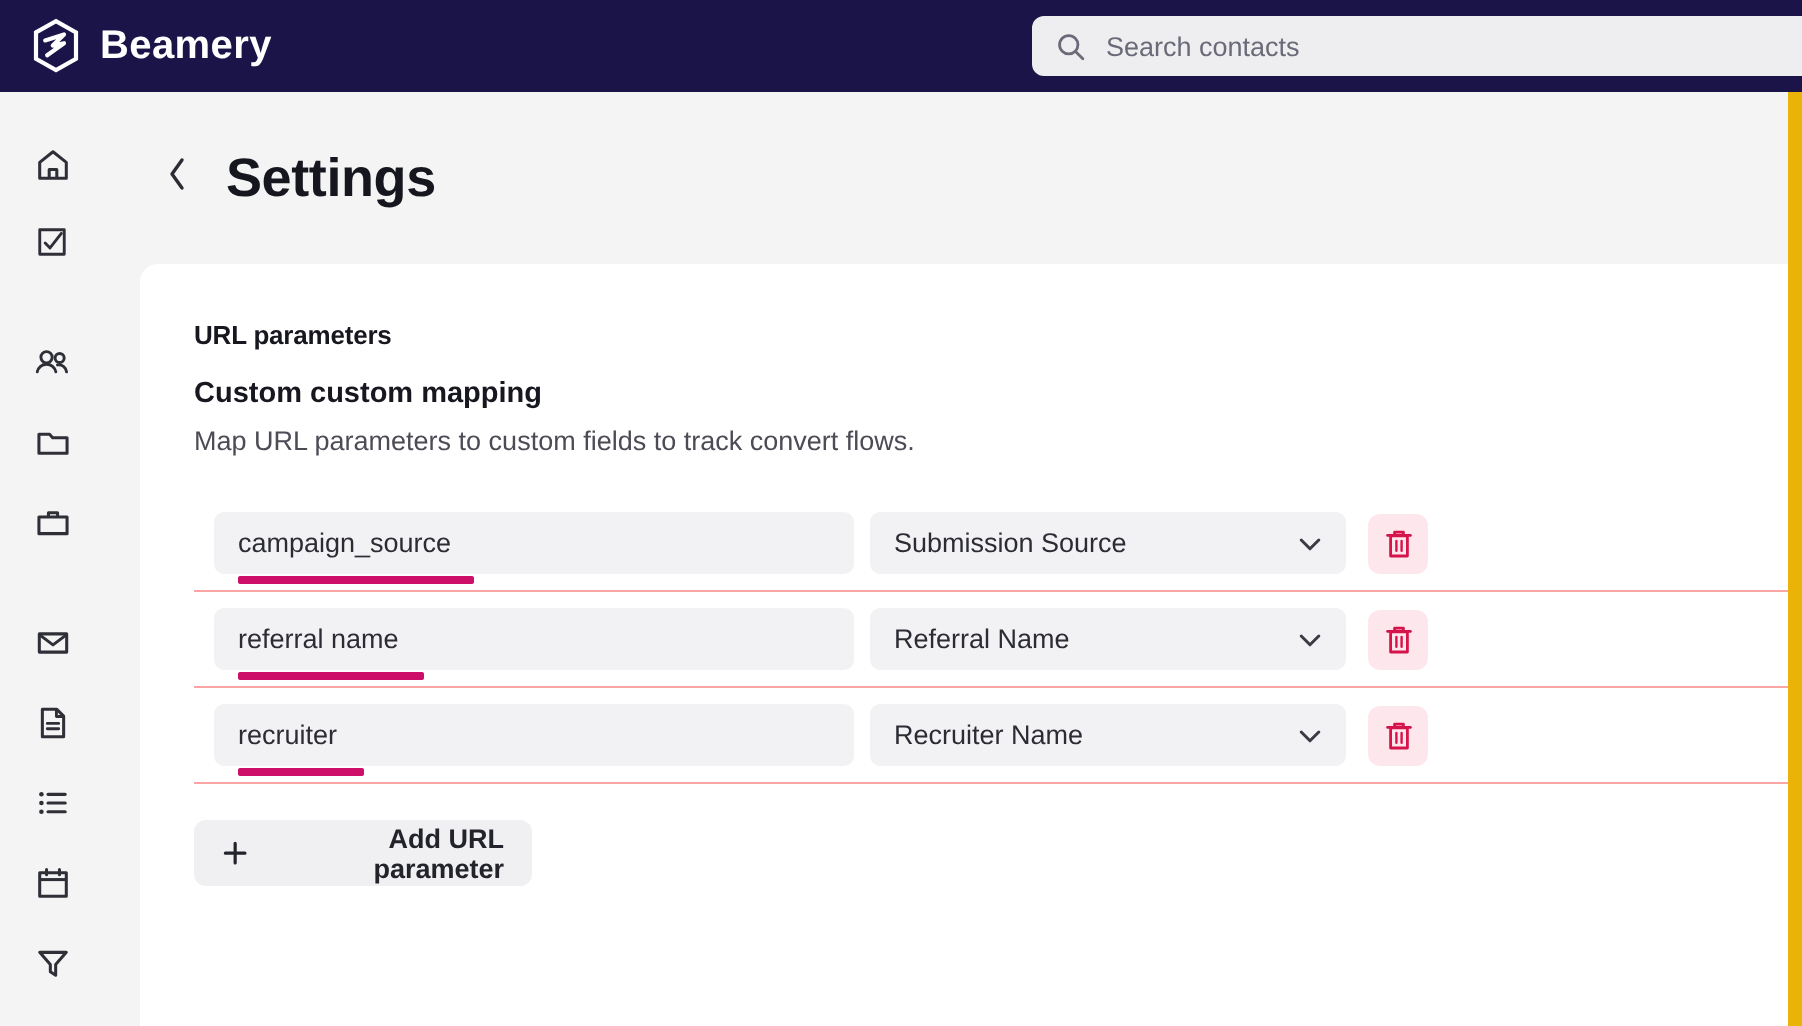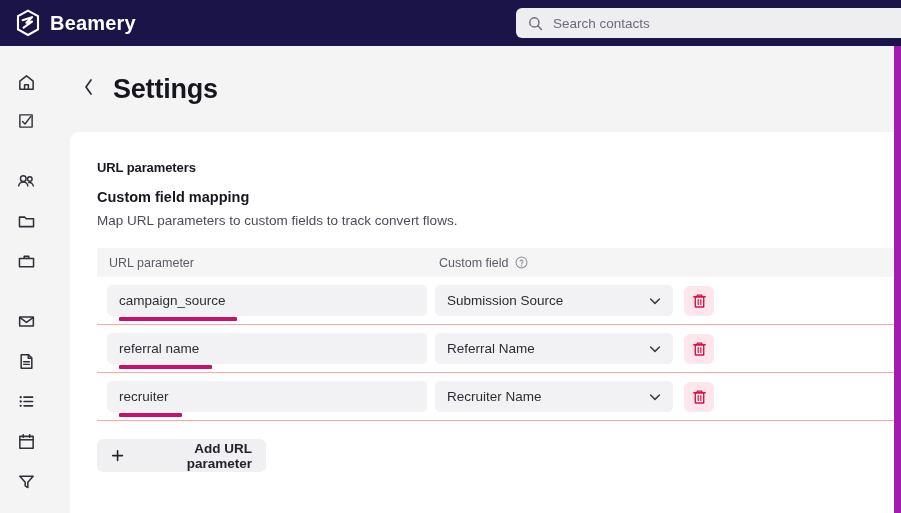--- a/index.html
+++ b/index.html
@@ -2,21 +2,21 @@
 <html><head>
 <meta charset="utf-8">
 <style>
   * { box-sizing: border-box; margin: 0; padding: 0; }
   html, body {
     width: 901px; height: 513px;
     font-family: "Liberation Sans", sans-serif;
     background: #ffffff;
     overflow: hidden;
   }
-  .app { position: relative; width: 901px; height: 513px; background: #a21caf; }
+  .app { position: relative; width: 901px; height: 513px; background: #eab308; }
 
   
   .topbar {
     position: absolute; left: 0; top: 0; width: 901px; height: 46px;
     background: #1b1449;
     display: flex; align-items: center;
   }
   .brand { display: flex; align-items: center; gap: 9px; margin-left: 15px; }
   .brand-mark { width: 26px; height: 28px; display: block; }
   .brand-name {
@@ -239,38 +239,25 @@
             <path d="M8 2 L3 9 L8 16" stroke="currentColor" stroke-width="1.7" stroke-linecap="round" stroke-linejoin="round"></path>
           </svg>
         </span>
       </div>
       <div class="page-title">Settings</div>
     </div>
 
     <div class="card">
       <div class="card-inner">
         <div class="h-url">URL parameters</div>
-        <div class="h-custom">Custom field mapping</div>
+        <div class="h-custom">Custom custom mapping</div>
         <div class="sub">Map URL parameters to custom fields to track convert flows.</div>
 
         <div class="table">
 
-          <div class="thead">
-            <div class="th-url">URL parameter</div>
-            <div class="th-custom">
-              <span>Custom field</span>
-              <span class="help-ico">
-                <svg viewBox="0 0 14 14" fill="none" xmlns="http://www.w3.org/2000/svg">
-                  <circle cx="7" cy="7" r="5.9" stroke="currentColor" stroke-width="1.1"></circle>
-                  <path d="M5.5 5.4 a1.6 1.6 0 1 1 1.8 2.2 V8.6" stroke="currentColor" stroke-width="1.1" stroke-linecap="round"></path>
-                  <circle cx="7" cy="10.5" r="0.75" fill="currentColor"></circle>
-                </svg>
-              </span>
-            </div>
-          </div>
 
           <div class="trow">
             <div class="param-wrap">
               <input class="param-input" type="text" value="campaign_source" style="">
               <span class="param-ul" style="width:118px;background:#ce0f69"></span>
             </div>
             <div class="sel-wrap">
               <div class="select">
                 <span>Submission Source</span>
                 <span class="chev-d">

